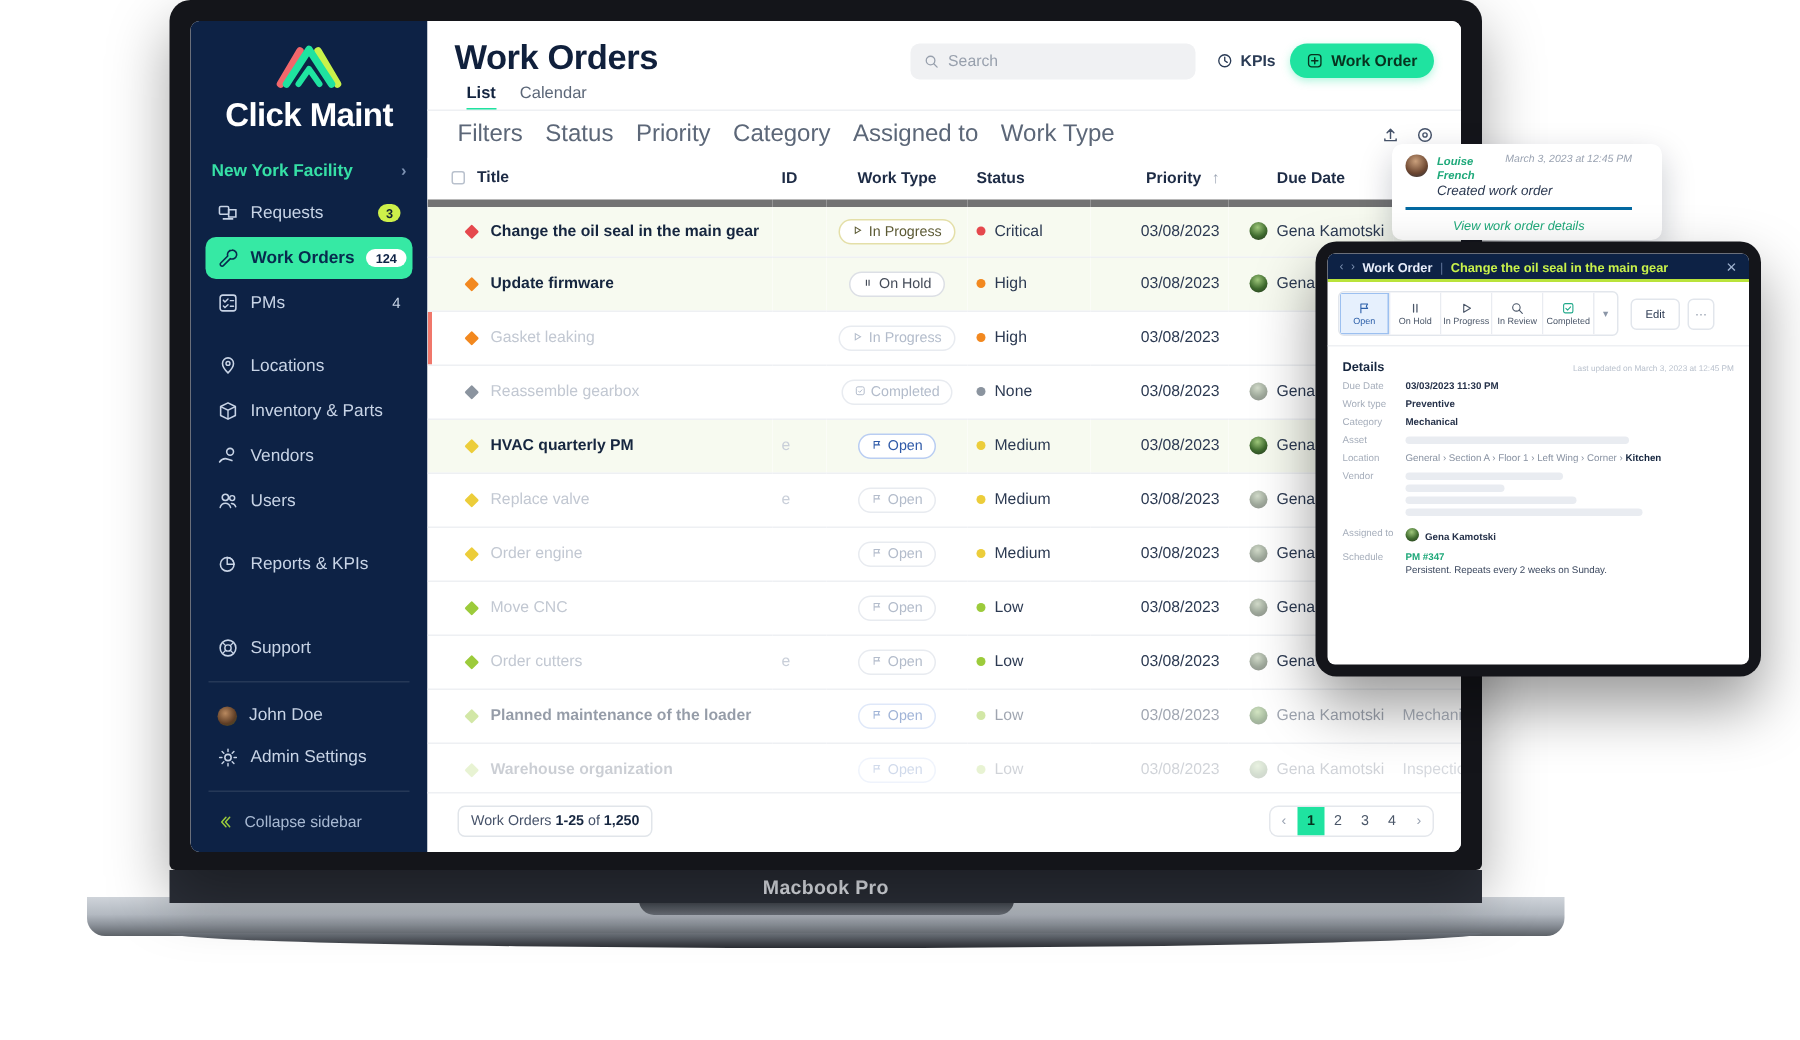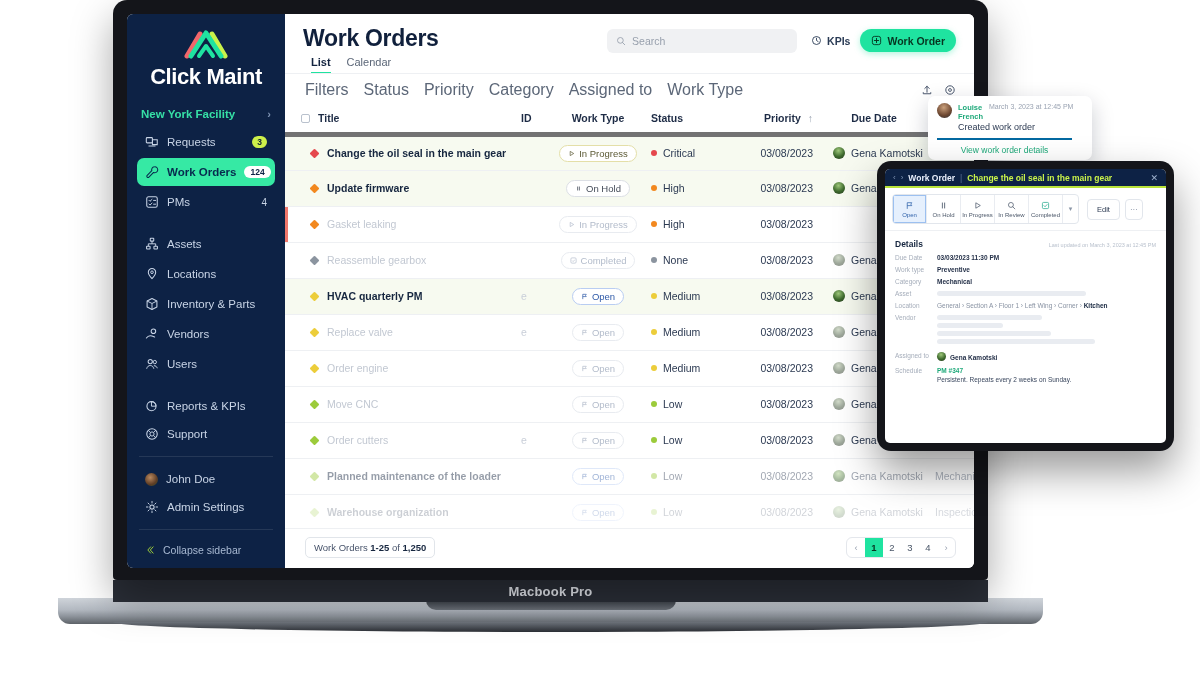--- a/index.html
+++ b/index.html
@@ -190,25 +190,26 @@
   }
   .count-pill b { color:#16263f; }
   .pager { margin-left:auto; display:flex; align-items:center; border:1px solid #e4e7ec; border-radius:6px; overflow:hidden; }
   .pg { min-width:18px; height:19px; display:flex; align-items:center; justify-content:center;
         font-size:9.5px; color:#4a5668; padding:0 5px; cursor:pointer; }
   .pg.active { background:#1fe3a0; color:#06331f; font-weight:700; }
   .pg.arrow { color:#9aa3b2; }
 
   
   .toast {
-    position:absolute; left:928px; top:96px; width:164px;
+    position:absolute; left:928px; top:96px; width:180px;
     background:#fff; border-radius:7px;
     box-shadow:0 8px 22px rgba(10,20,40,.22);
     padding:7px 20px 0 9px; z-index:40;
     font-size:9px;
+    font-style:italic;
   }
   .toast-head { display:flex; align-items:flex-start; gap:6px; }
   .toast-ava {
     width:15px;height:15px;border-radius:50%;flex:0 0 15px;
     background:radial-gradient(circle at 45% 30%,#caa07c,#6c4630 60%,#26303c);
   }
   .toast-name { color:#1fa97a; font-weight:700; font-size:7.5px; }
   .toast-time { color:#9aa3b2; font-size:7px; margin-left:auto; white-space:nowrap; }
   .toast-body { color:#2c3a52; font-size:9px; margin:1px 0 6px 21px; }
   .toast-link {
@@ -323,29 +324,20 @@
               <svg class="ico" viewBox="0 0 16 16">
                 <rect x="2" y="2" width="12" height="12" rx="2" fill="none" stroke="#c8d4e6" stroke-width="1.2"></rect>
                 <path d="M4.5 6l1.2 1.2L8 5M9.8 6.2h2.4M4.5 10.3l1.2 1.2L8 9.3M9.8 10.5h2.4" stroke="#c8d4e6" stroke-width="1.1" fill="none" stroke-linecap="round"></path>
               </svg>
               <span class="lbl">PMs</span>
               <span class="badge-plain">4</span>
             </div>
 
             <div class="nav-gap"></div>
 
-            <div class="nav-item">
-              <svg class="ico" viewBox="0 0 16 16">
-                <rect x="6" y="1.5" width="4" height="3.2" rx=".6" fill="none" stroke="#c8d4e6" stroke-width="1.2"></rect>
-                <rect x="1.8" y="10.5" width="4" height="3.2" rx=".6" fill="none" stroke="#c8d4e6" stroke-width="1.2"></rect>
-                <rect x="10.2" y="10.5" width="4" height="3.2" rx=".6" fill="none" stroke="#c8d4e6" stroke-width="1.2"></rect>
-                <path d="M8 4.7v3.1M3.8 10.5V7.8h8.4v2.7" stroke="#c8d4e6" stroke-width="1.1" fill="none"></path>
-              </svg>
-              <span class="lbl">Assets</span>
-            </div>
 
             <div class="nav-item">
               <svg class="ico" viewBox="0 0 16 16">
                 <path d="M8 1.8a4.2 4.2 0 0 0-4.2 4.2c0 3 4.2 7.2 4.2 7.2s4.2-4.2 4.2-7.2A4.2 4.2 0 0 0 8 1.8z" fill="none" stroke="#c8d4e6" stroke-width="1.2"></path>
                 <circle cx="8" cy="6" r="1.5" fill="none" stroke="#c8d4e6" stroke-width="1.1"></circle>
               </svg>
               <span class="lbl">Locations</span>
             </div>
 
             <div class="nav-item">

